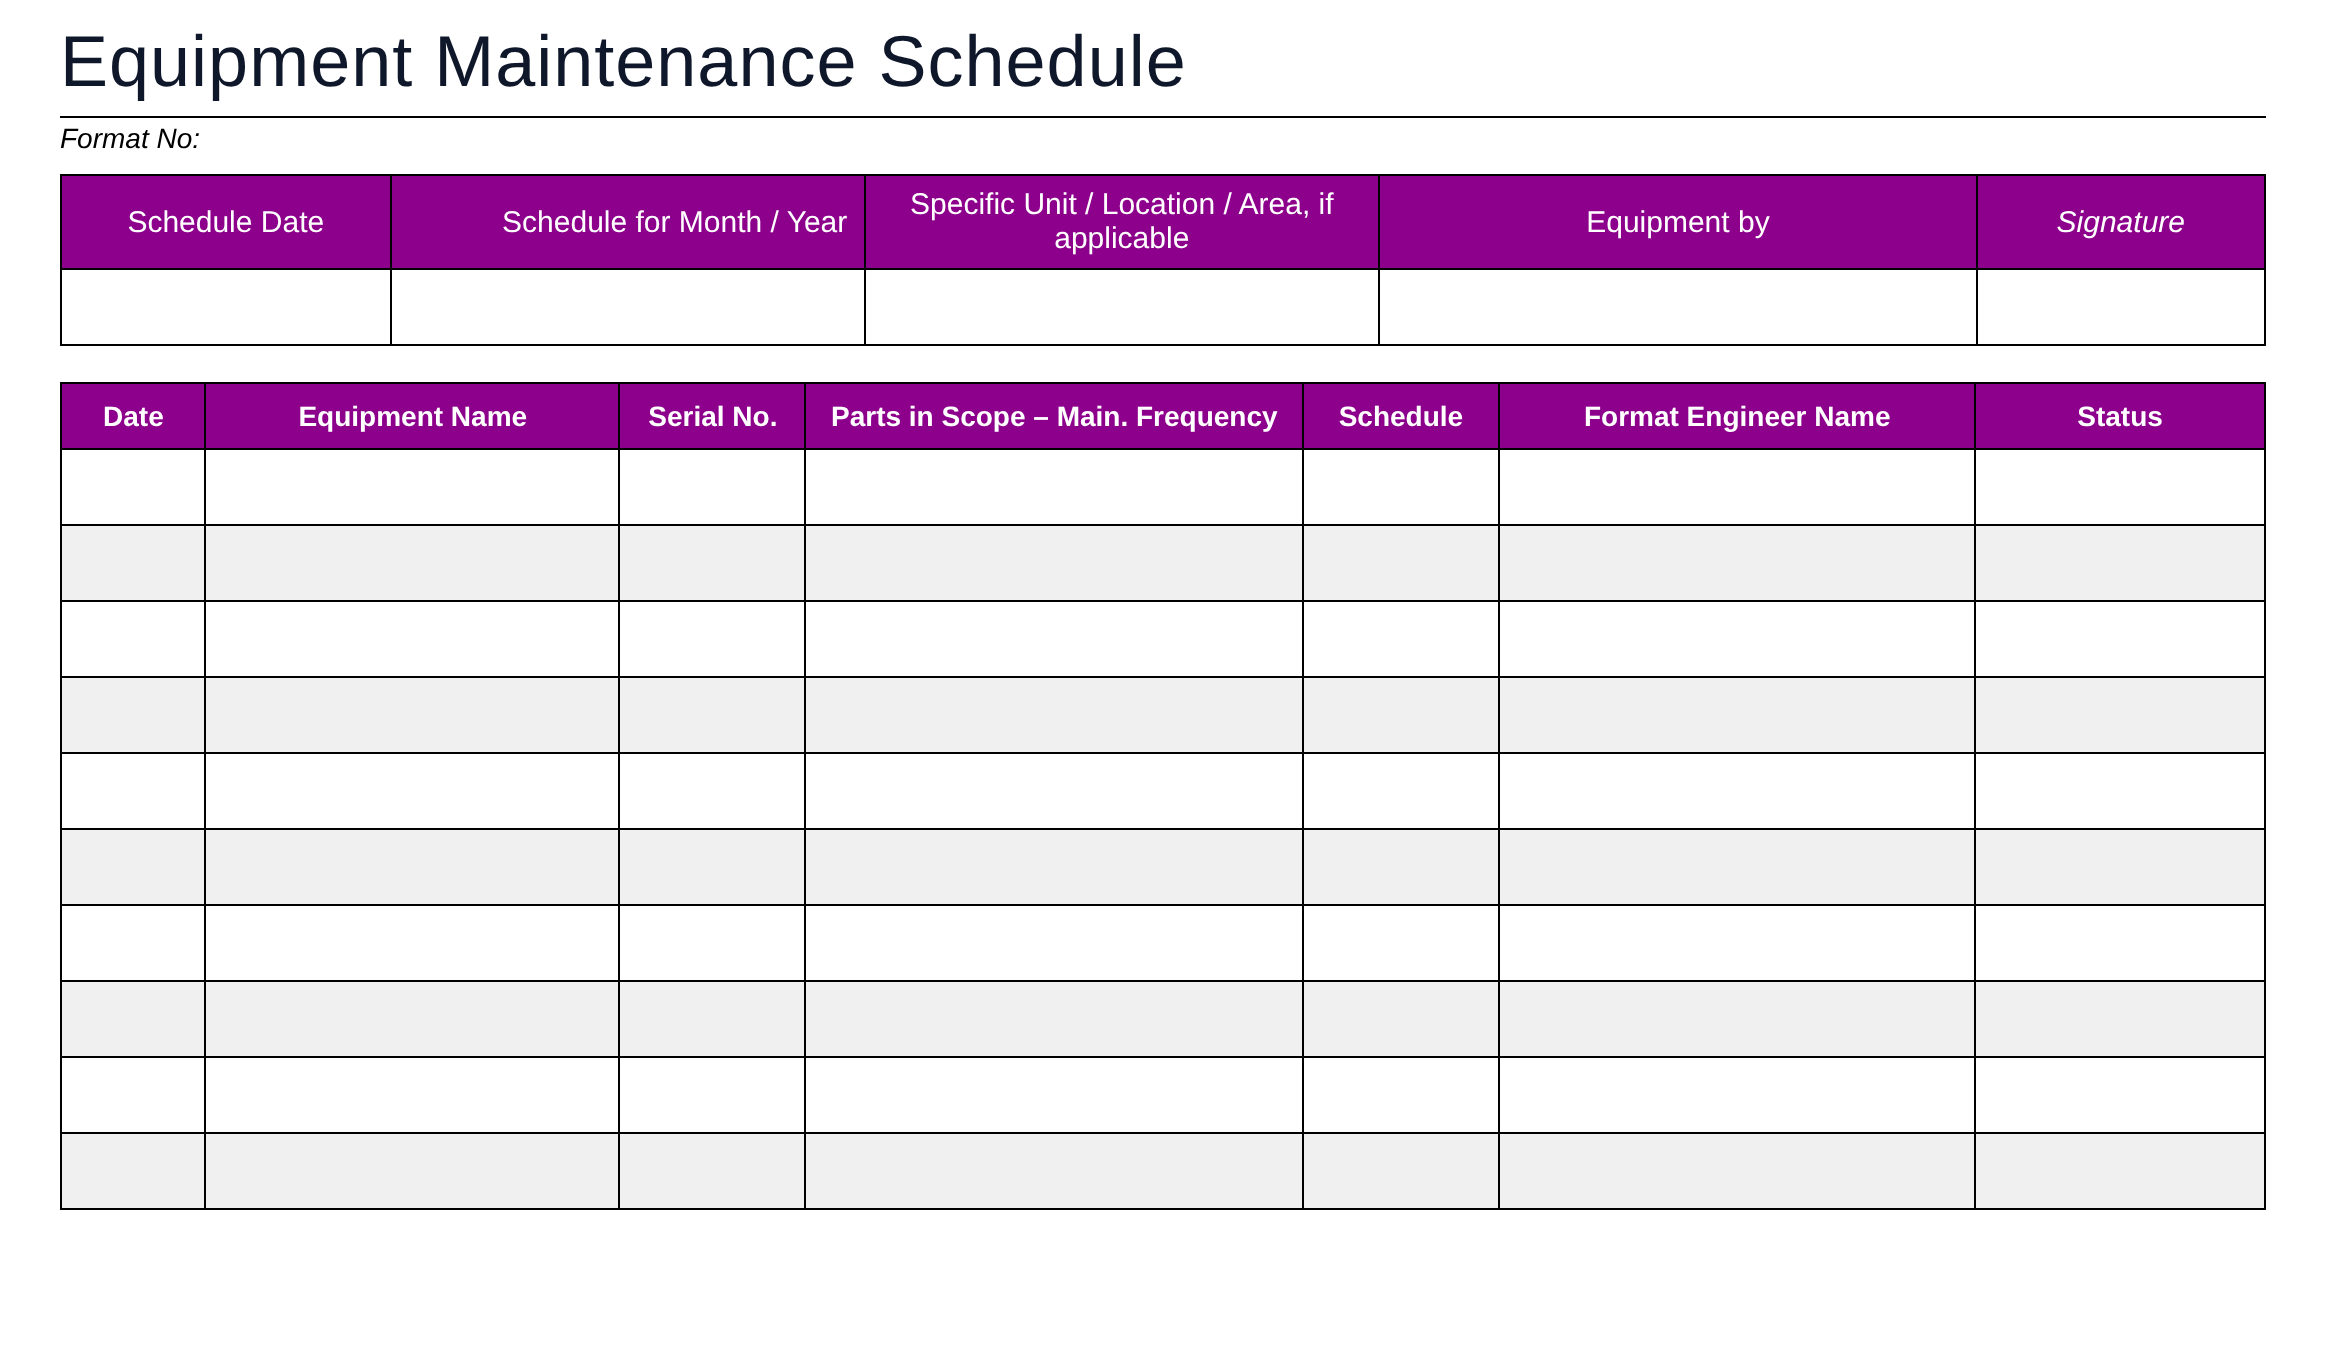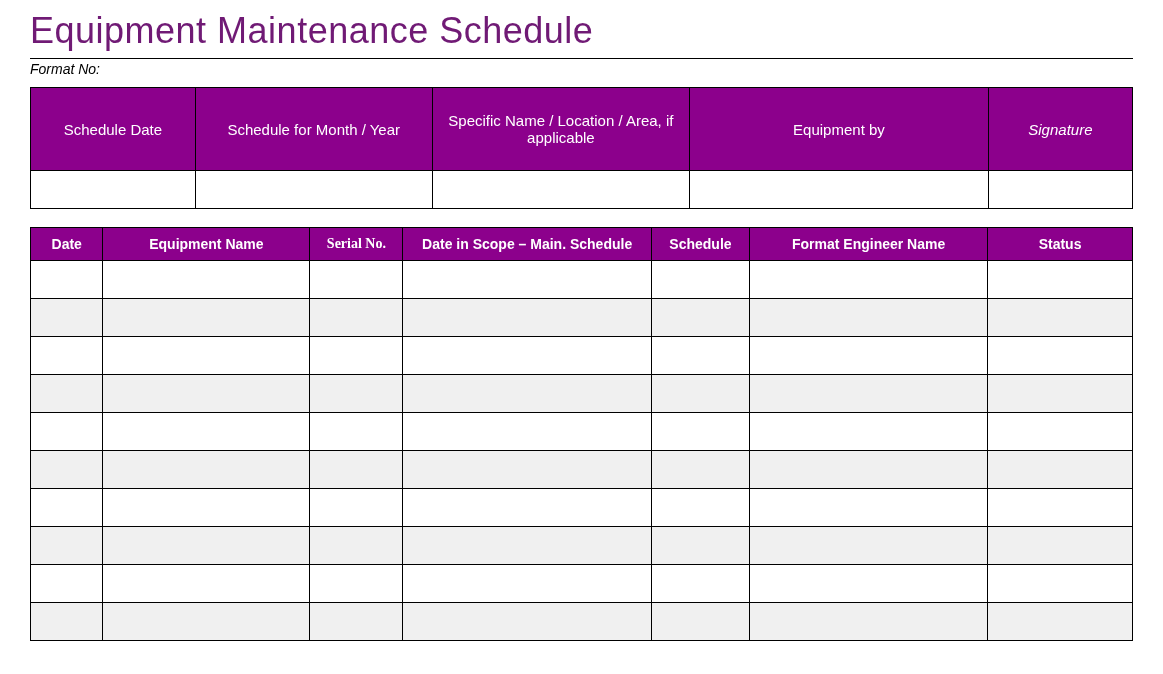--- a/index.html
+++ b/index.html
@@ -5,21 +5,21 @@
   * { box-sizing: border-box; }
   body {
     font-family: Arial, Helvetica, sans-serif;
     margin: 0;
     padding: 10px 30px 20px 30px;
     background: #fff;
     color: #000;
   }
   .title {
     font-size: 36px;
-    color: #701a75;
+    color: #0f172a;
     font-weight: normal;
     margin: 0 0 6px 0;
     letter-spacing: 0.5px;
   }
   .hr {
     border: none;
     border-top: 1px solid #000;
     margin: 0 0 2px 0;
   }
   .format-no {
@@ -29,32 +29,32 @@
   }
   table {
     border-collapse: collapse;
     width: 100%;
   }
   .info-table th {
     background: #8c008c;
     color: #fff;
     font-weight: normal;
     font-size: 15px;
-    padding: 24px 8px;
+    padding: 6px 8px;
     border: 1px solid #000;
     text-align: center;
     vertical-align: middle;
   }
   .info-table td {
     border: 1px solid #000;
     height: 38px;
     background: #fff;
   }
   .info-table .c1 { width: 160px; }
-  .info-table .c2 { width: 230px; }
+  .info-table .c2 { width: 230px; text-align: right; }
   .info-table .c3 { width: 250px; }
   .info-table .c4 { width: 290px; }
   .info-table .c5 { width: 140px; font-style: italic; }
 
   .gap { height: 18px; }
 
   .main-table th {
     background: #8c008c;
     color: #fff;
     font-weight: bold;
@@ -67,39 +67,39 @@
   }
   .main-table td {
     border: 1px solid #000;
     height: 38px;
   }
   .main-table tbody tr:nth-child(odd) td { background: #fff; }
   .main-table tbody tr:nth-child(even) td { background: #f0f0f0; }
 
   .main-table .m1 { width: 70px; }
   .main-table .m2 { width: 200px; }
-  .main-table .m3 { width: 90px; font-family: Liberation Serif, serif; }
+  .main-table .m3 { width: 90px; }
   .main-table .m4 { width: 240px; }
   .main-table .m5 { width: 95px; }
   .main-table .m6 { width: 230px; }
   .main-table .m7 { width: 140px; }
 </style>
 </head>
 <body>
 
 <h1 class="title">Equipment Maintenance Schedule</h1>
 <hr class="hr">
 <div class="format-no">Format No:</div>
 
 <table class="info-table">
   <thead>
     <tr>
       <th class="c1">Schedule Date</th>
       <th class="c2">Schedule for Month / Year</th>
-      <th class="c3">Specific Name / Location  / Area, if applicable</th>
+      <th class="c3">Specific Unit / Location  / Area, if applicable</th>
       <th class="c4">Equipment  by</th>
       <th class="c5">Signature</th>
     </tr>
   </thead>
   <tbody>
     <tr>
       <td></td>
       <td></td>
       <td></td>
       <td></td>
@@ -109,21 +109,21 @@
 </table>
 
 <div class="gap"></div>
 
 <table class="main-table">
   <thead>
     <tr>
       <th class="m1">Date</th>
       <th class="m2">Equipment Name</th>
       <th class="m3">Serial No.</th>
-      <th class="m4">Date in Scope – Main. Schedule</th>
+      <th class="m4">Parts in Scope – Main. Frequency</th>
       <th class="m5">Schedule</th>
       <th class="m6">Format Engineer Name</th>
       <th class="m7">Status</th>
     </tr>
   </thead>
   <tbody>
 
   <tr>
         <td></td>
         <td></td>

